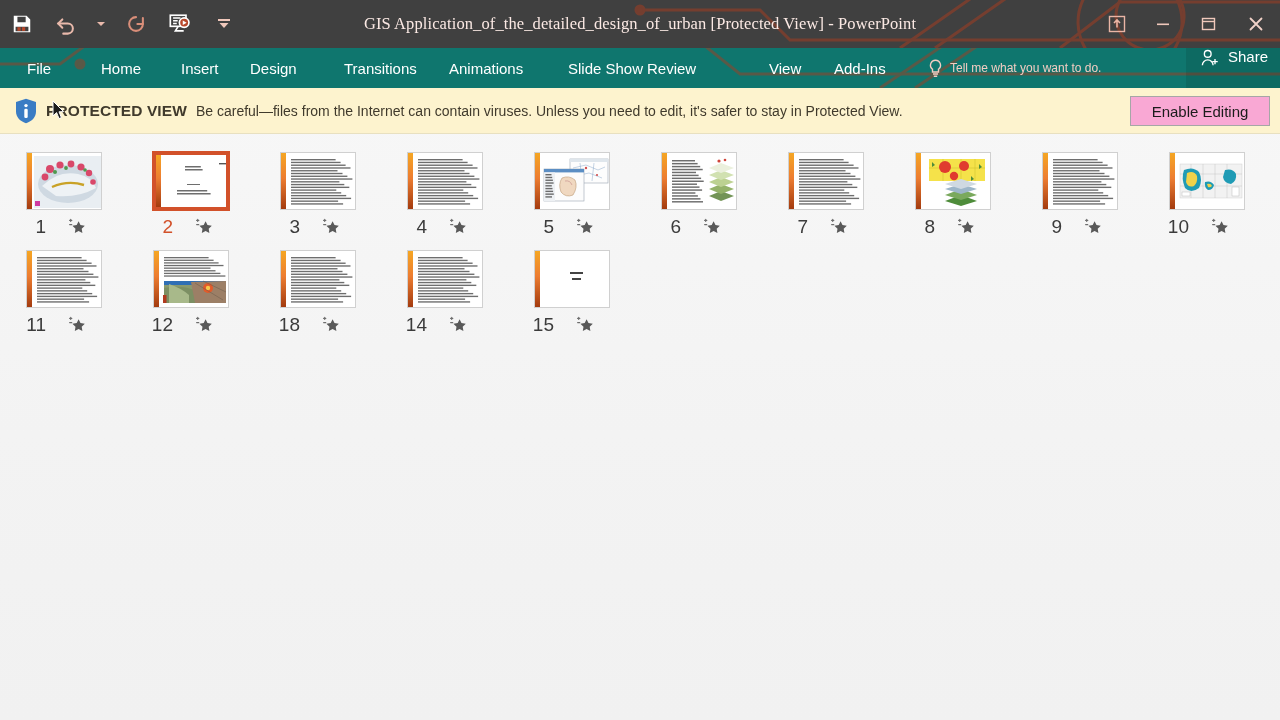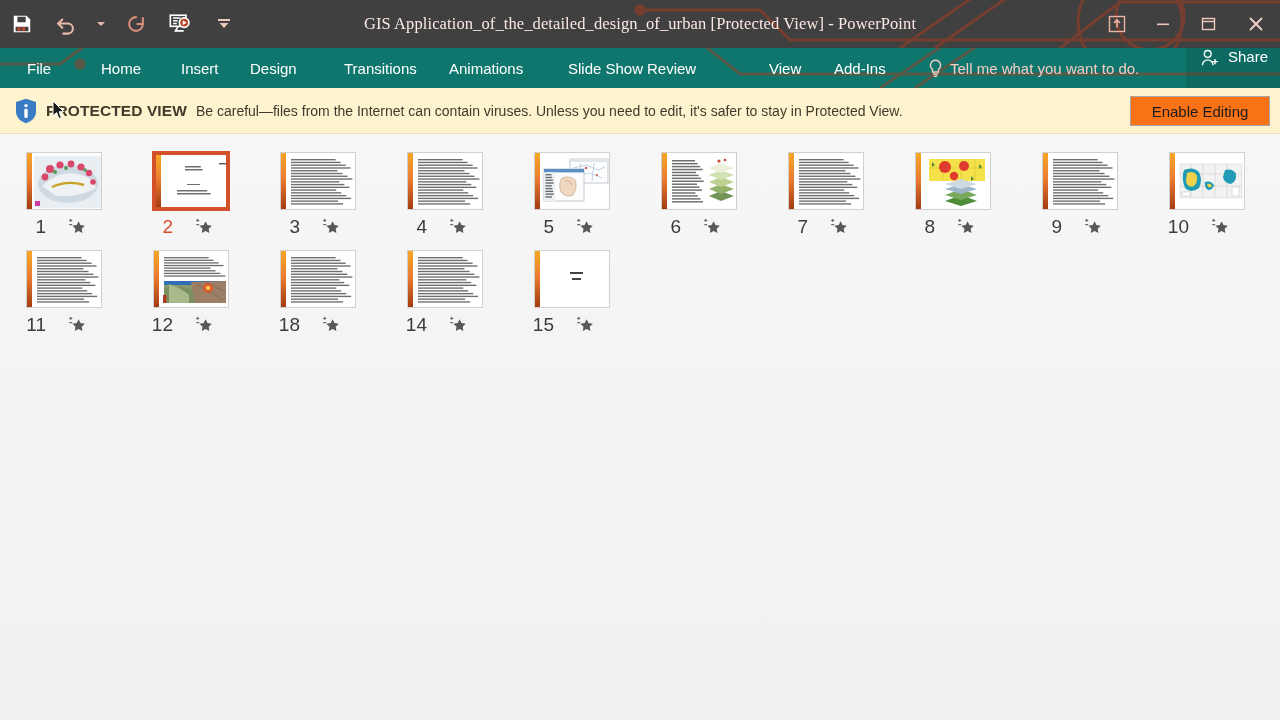--- a/index.html
+++ b/index.html
@@ -67,21 +67,21 @@
     color: #ffffff;
     font-size: 15px;
     padding: 0 0;
     height: 40px;
     display: flex; align-items: center;
     white-space: nowrap;
   }
   .tellme {
     position: absolute; left: 928px; top: 0; height: 40px;
     display: flex; align-items: center; gap: 7px;
-    color: #f3cdc2; font-size: 15px; white-space: nowrap;
+    color: #f3cdc2; font-size: 12px; white-space: nowrap;
   }
   .share-btn {
     position: absolute; right: 0; top: 0; height: 40px;
     display: flex; align-items: flex-start; gap: 8px;
     padding: 0 12px 0 14px;
     background: rgba(0,0,0,.10);
     color: #fff; font-size: 15px; white-space: nowrap;
   }
 
   
@@ -98,21 +98,21 @@
     font-size: 15.5px; font-weight: bold; color: #403a2c;
     margin-left: 6px; letter-spacing: .1px;
   }
   .pv-text {
     font-size: 14px; color: #403a2c; margin-left: 9px;
     white-space: nowrap;
   }
   .pv-enable {
     position: absolute; right: 10px; top: 8px;
     height: 30px; min-width: 140px;
-    background: #f97316; border: 1px solid #a6a6a6;
+    background: #f9a8d4; border: 1px solid #a6a6a6;
     display: flex; align-items: center; justify-content: center;
     font-size: 15px; color: #1c1c1c; padding: 0 14px;
     cursor: pointer;
   }
 
   
   .grid {
     position: relative;
     padding: 18px 0 0 0;
   }

